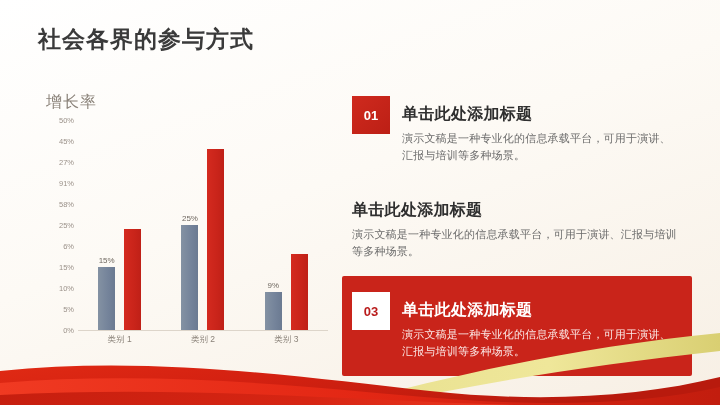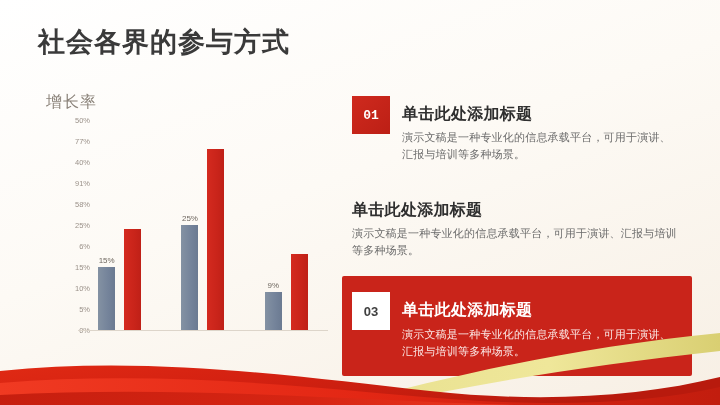--- a/index.html
+++ b/index.html
@@ -9,38 +9,38 @@
     background:#ffffff;
   }
   .slide{
     position:relative;width:720px;height:405px;overflow:hidden;
     background:linear-gradient(160deg,#ffffff 0%,#fdfaf5 45%,#f7efe4 100%);
   }
 
   
   .title{
     position:absolute;left:38px;top:24px;
-    font-size:27px;font-weight:bold;color:#3a3a3a;
+    font-size:23px;font-weight:bold;color:#3a3a3a;
     letter-spacing:1px;white-space:nowrap;
   }
 
   
   .chart-area{
     position:absolute;left:36px;top:92px;width:300px;height:268px;
   }
   .chart-caption{
     position:absolute;left:10px;top:0px;
     font-size:16px;color:#8a8279;letter-spacing:1px;
   }
   .plot{
     position:absolute;left:42px;top:28px;
     width:250px;height:210px;
   }
   .y-axis{
-    position:absolute;left:16px;top:28px;width:40px;height:210px;
+    position:absolute;left:0px;top:28px;width:40px;height:210px;
   }
   .y-tick{
     position:absolute;right:2px;
     font-size:7.5px;color:#9a9189;
     transform:translateY(-50%);
     white-space:nowrap;
   }
   .axis-line{
     position:absolute;left:42px;top:238px;width:250px;height:1px;
     background:#ddd5ca;
@@ -72,30 +72,30 @@
 
   
   .cards{
     position:absolute;left:342px;top:84px;width:350px;
   }
   .card{
     position:relative;display:flex;align-items:flex-start;
     padding:10px 12px 10px 10px;
     margin-bottom:6px;
   }
-  .card.c1,.card.c2{background:transparent;font-family:Liberation Mono, monospace;}
+  .card.c1,.card.c2{background:transparent;}
   .card.c3{background:#c9241a;border-radius:2px;padding:14px 12px 16px 10px;}
   .badge{
     flex:0 0 auto;width:38px;height:38px;
     display:flex;align-items:center;justify-content:center;
     font-size:13px;font-weight:bold;margin-right:12px;margin-top:2px;
   }
   .badge.b1{background:linear-gradient(135deg,#cf2a1e 0%,#bc1f15 100%);color:#fff;}
   .badge.b2{background:linear-gradient(135deg,#d9a55a 0%,#c08636 100%);color:#fff;}
-  .badge.b3{background:#ffffff;color:#404040;}
+  .badge.b3{background:#ffffff;color:#b91c1c;}
   .card-body{flex:1 1 auto;min-width:0;}
   .card-title{
     font-size:16px;font-weight:bold;color:#2f2f2f;
     margin:10px 0 5px 0;letter-spacing:.3px;
   }
   .card.c3 .card-title{color:#ffffff;}
   .card-text{
     font-size:11px;line-height:1.55;color:#6b6b6b;
     letter-spacing:.2px;
   }
@@ -111,22 +111,22 @@
 <body>
 
 <div class="slide">
 
   <div class="title">社会各界的参与方式</div>
 
   <div class="chart-area">
     <div class="chart-caption">增长率</div>
     <div class="y-axis" id="yaxis">
         <div class="y-tick" style="top: 0px;">50%</div>
-        <div class="y-tick" style="top: 21px;">77%</div>
-        <div class="y-tick" style="top: 42px;">40%</div>
+        <div class="y-tick" style="top: 21px;">45%</div>
+        <div class="y-tick" style="top: 42px;">27%</div>
         <div class="y-tick" style="top: 63px;">91%</div>
         <div class="y-tick" style="top: 84px;">58%</div>
         <div class="y-tick" style="top: 105px;">25%</div>
         <div class="y-tick" style="top: 126px;">6%</div>
         <div class="y-tick" style="top: 147px;">15%</div>
         <div class="y-tick" style="top: 168px;">10%</div>
         <div class="y-tick" style="top: 189px;">5%</div>
         <div class="y-tick" style="top: 210px;">0%</div>
       </div>
     <div class="axis-line"></div>
@@ -154,20 +154,25 @@
             <div class="bar-wrap">
               <div class="bar-label">9%</div>
               <div class="bar blue" style="height: 37.8px;"></div>
             </div>
             <div class="bar-wrap">
               <div class="bar red" style="height: 75.6px;"></div>
             </div>
           </div>
         </div>
     </div>
+    <div class="x-labels" id="xlabels">
+        <div class="x-label">类别 1</div>
+        <div class="x-label">类别 2</div>
+        <div class="x-label">类别 3</div>
+      </div>
   </div>
 
   <div class="cards">
 
     <div class="card c1">
       <div class="badge b1">01</div>
       <div class="card-body">
         <div class="card-title">单击此处添加标题</div>
         <div class="card-text">演示文稿是一种专业化的信息承载平台，可用于演讲、汇报与培训等多种场景。</div>
       </div>

